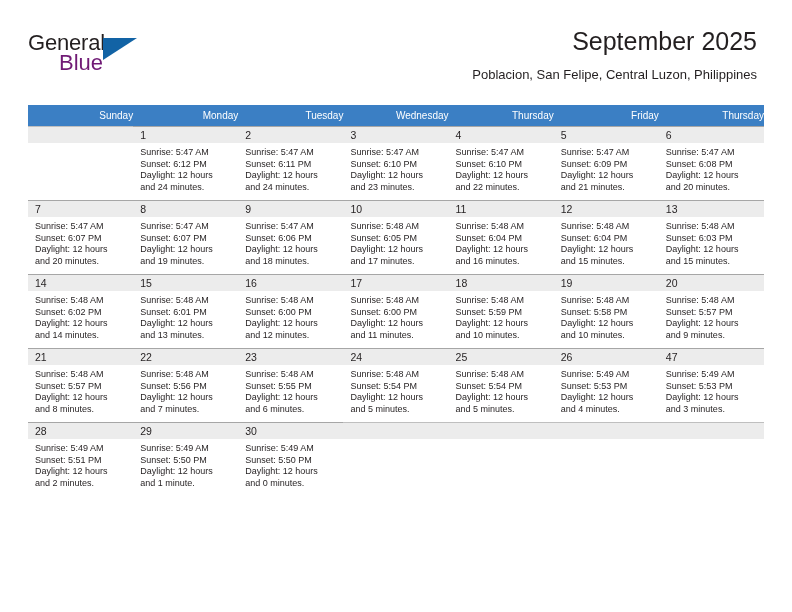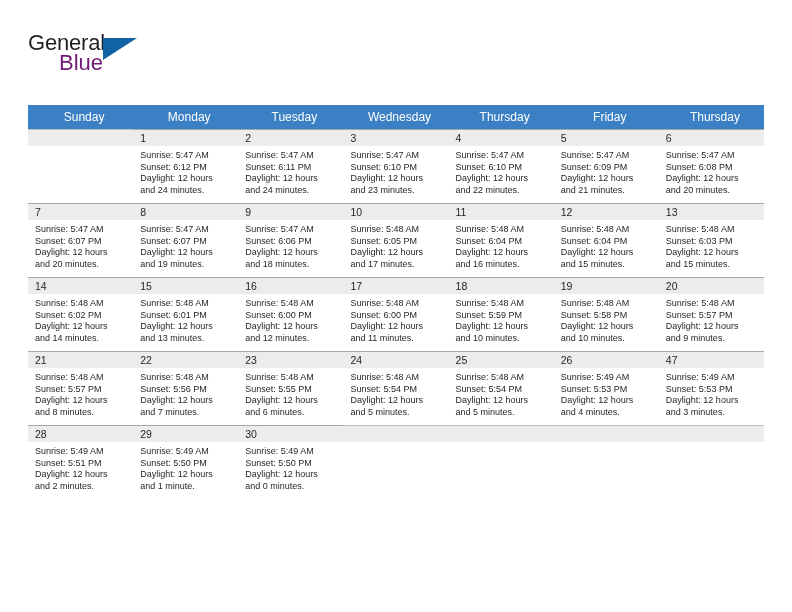--- a/index.html
+++ b/index.html
@@ -89,23 +89,23 @@
     position: absolute;
     left: 28px;
     top: 105px;
     width: 736px;
     border-collapse: collapse;
     table-layout: fixed;
   }
   .calendar th {
     background: #3b7fc4;
     color: #ffffff;
-    font-size: 12px;
+    font-size: 10px;
     font-weight: normal;
-    text-align: center;
+    text-align: right;
     padding: 5px 0 5px 7px;
     height: 10px;
     border: none;
   }
   .calendar td {
     vertical-align: top;
     width: 105.14px;
     height: 74px;
     padding: 0;
     border: none;
@@ -148,20 +148,24 @@
 <div class="page">
 
   <div class="header">
 
     <div class="logo">
       <span class="logo-general">General</span>
       <span class="logo-triangle"></span>
       <span class="logo-blue">Blue</span>
     </div>
 
+    <div class="title-block">
+      <div class="cal-title">September 2025</div>
+      <div class="cal-subtitle">Poblacion, San Felipe, Central Luzon, Philippines</div>
+    </div>
 
   </div>
 
   <table class="calendar">
     <thead>
       <tr id="weekday-row">
           <th>Sunday</th>
           <th>Monday</th>
           <th>Tuesday</th>
           <th>Wednesday</th>

